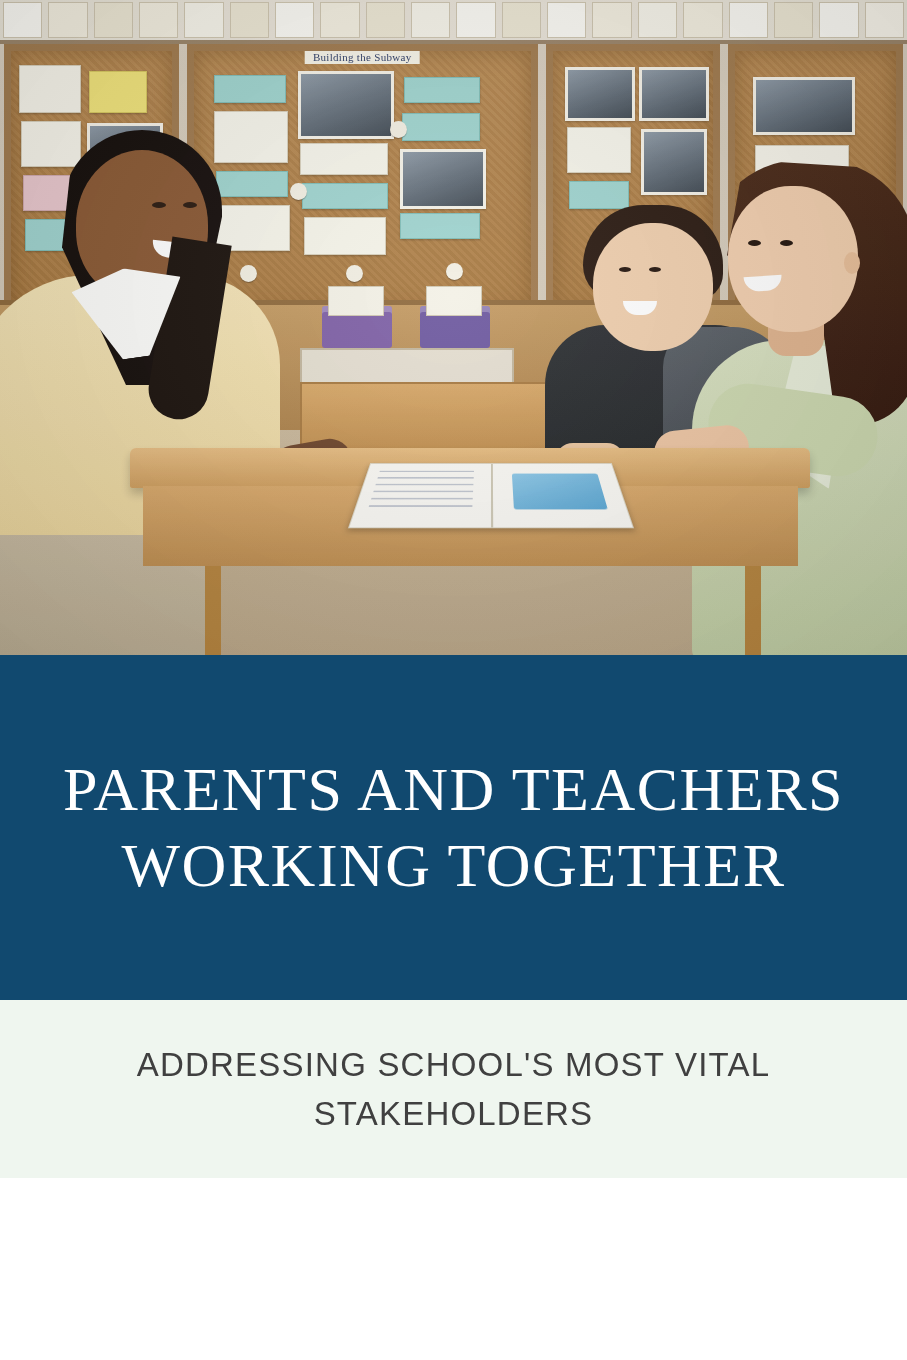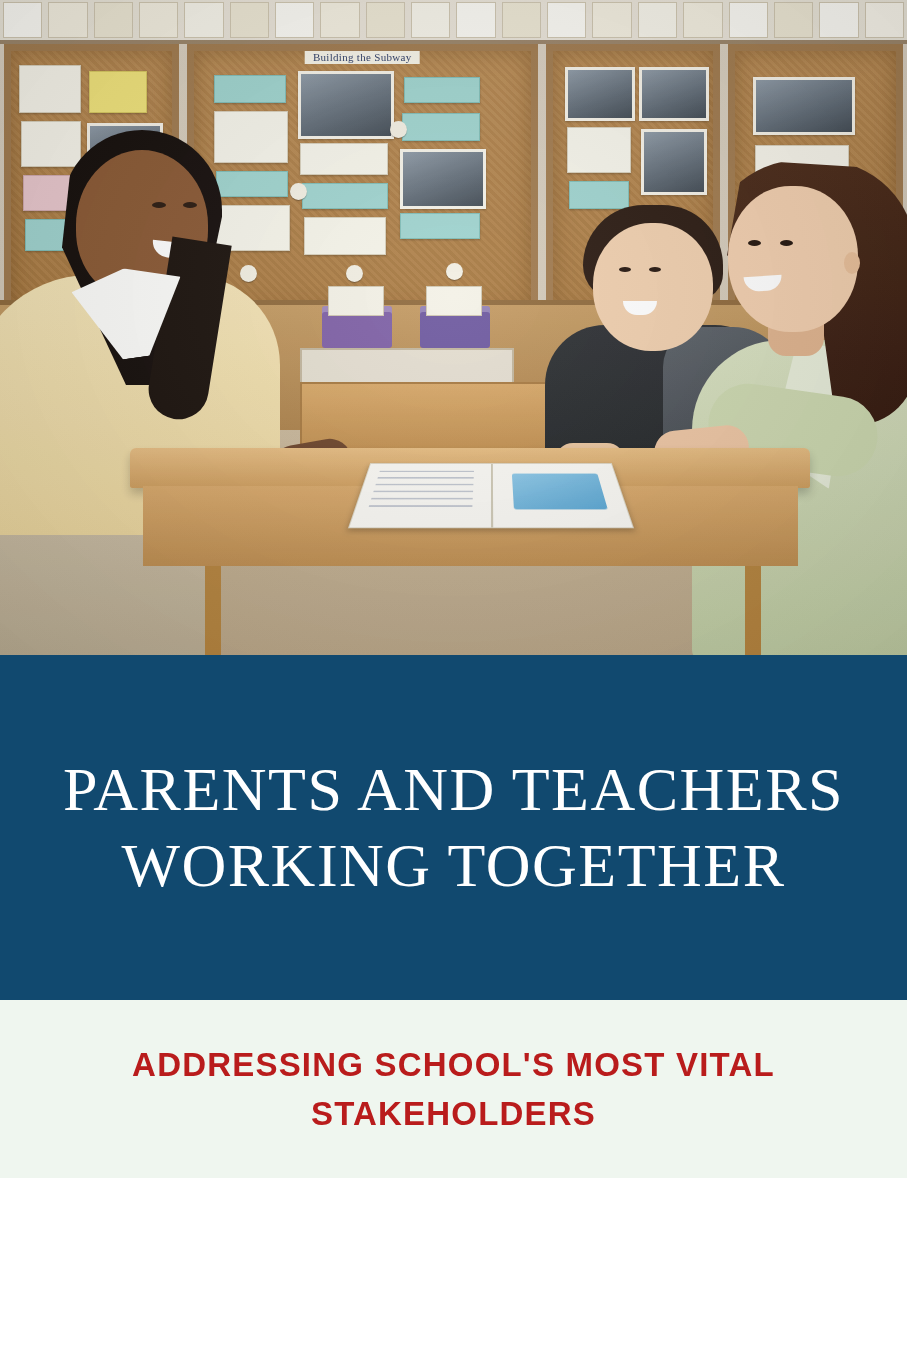--- a/index.html
+++ b/index.html
@@ -493,23 +493,23 @@
   
   .subtitle-band {
     width: 100%;
     height: 178px;
     background: #eff6ef;
     display: flex;
     align-items: center;
     justify-content: center;
   }
   .subtitle-text {
-    color: #b91c1c;
+    color: #404040;
     font-family: "Liberation Sans", sans-serif;
-    font-weight: 700;
+    font-weight: 400;
     font-size: 33px;
     line-height: 1.5;
     letter-spacing: 1.2px;
     text-align: center;
     text-transform: uppercase;
     padding: 0 28px;
   }
 
   
   .author-band {

